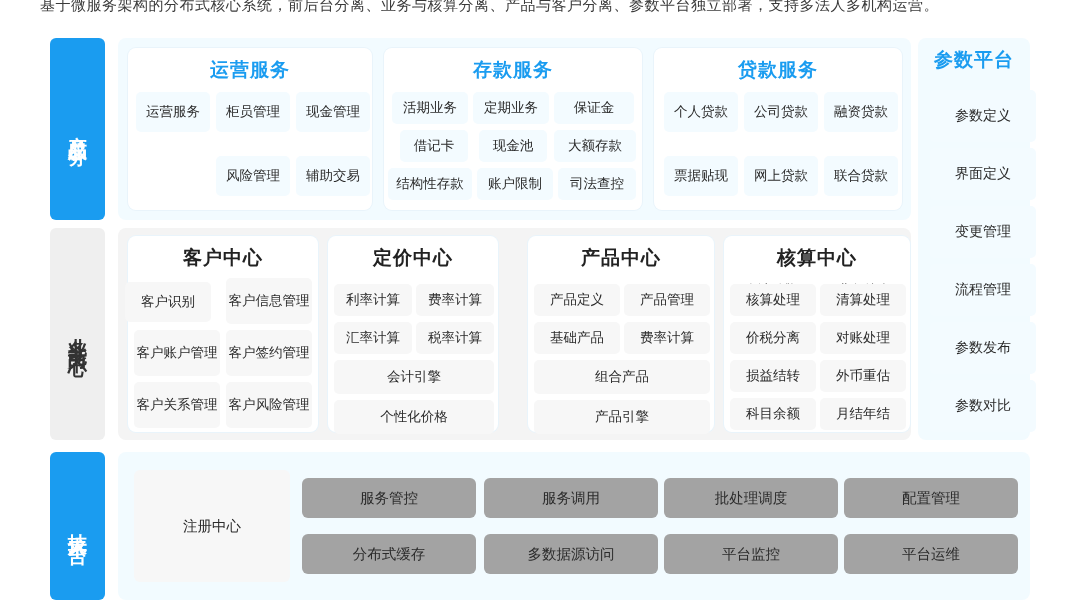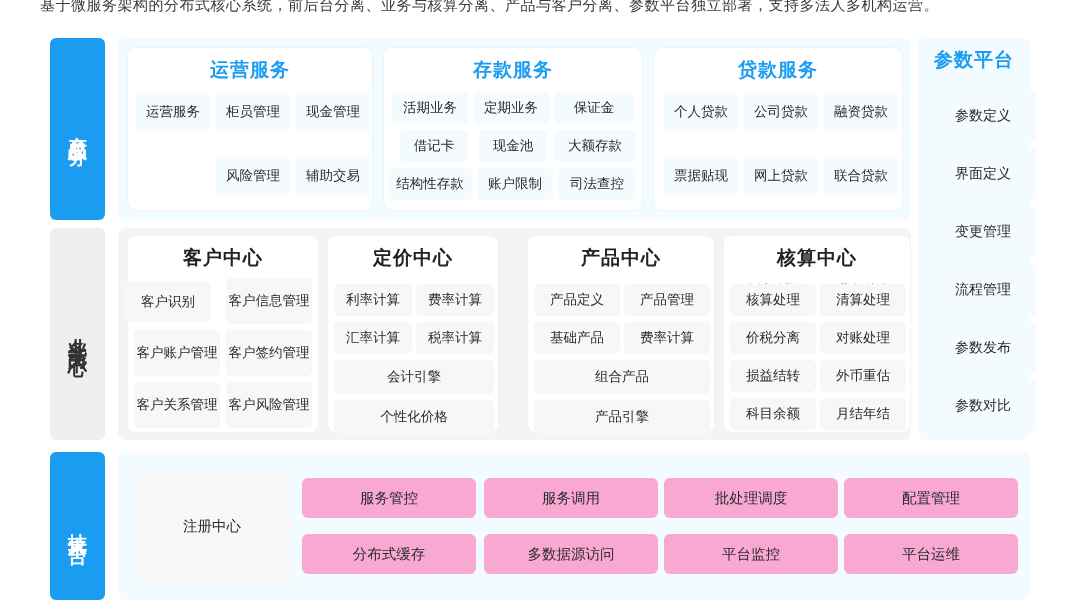--- a/index.html
+++ b/index.html
@@ -64,21 +64,21 @@
     background:#f3fbff;border-radius:5px;
     display:flex;align-items:center;justify-content:center;
     font-size:14px;color:#2b2b2b;
   }
   .reg-center{
     position:absolute;background:#f7f7f7;border-radius:6px;
     display:flex;align-items:center;justify-content:center;
     font-size:14.5px;color:#2b2b2b;
   }
   .tech-chip{
-    position:absolute;background:#f9a8d4;border-radius:6px;
+    position:absolute;background:#a3a3a3;border-radius:6px;
     display:flex;align-items:center;justify-content:center;
     font-size:14.5px;color:#2b2b2b;
   }
 </style>
 </head>
 <body>
 
 <div class="top-text">基于微服务架构的分布式核心系统，前后台分离、业务与核算分离、产品与客户分离、参数平台独立部署，支持多法人多机构运营。</div>
 
 <div class="canvas">

